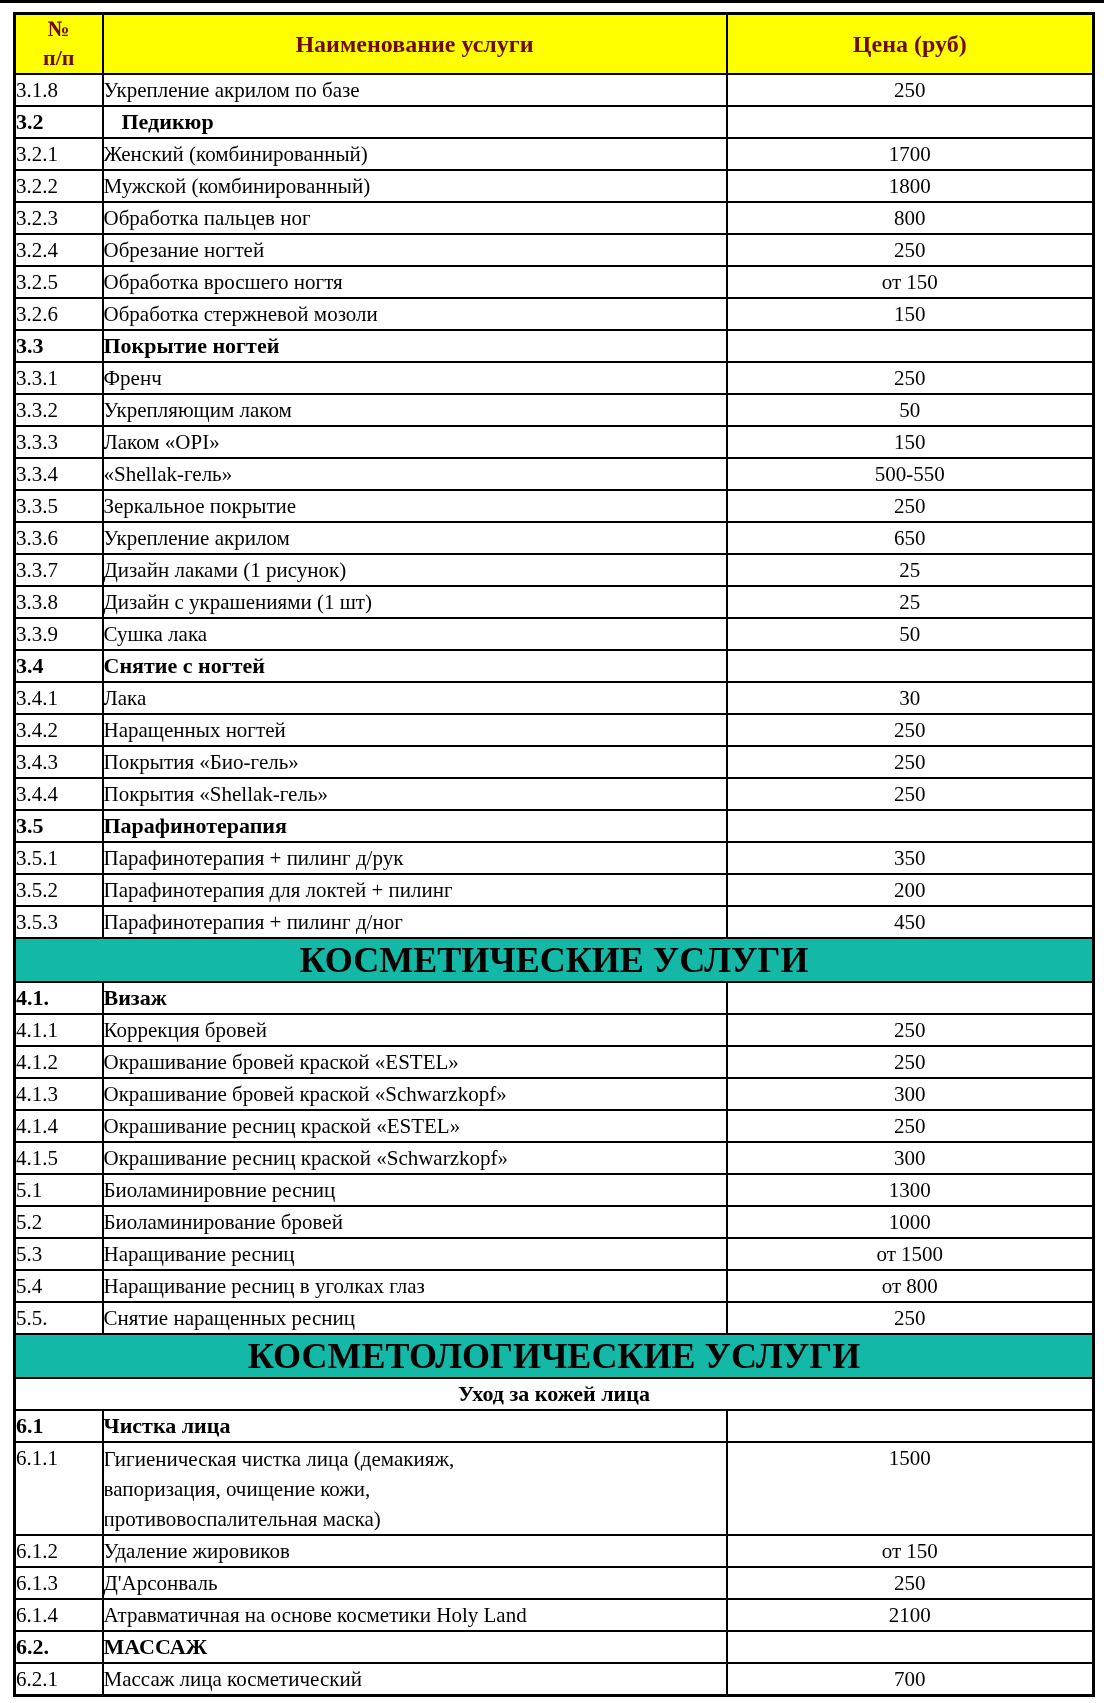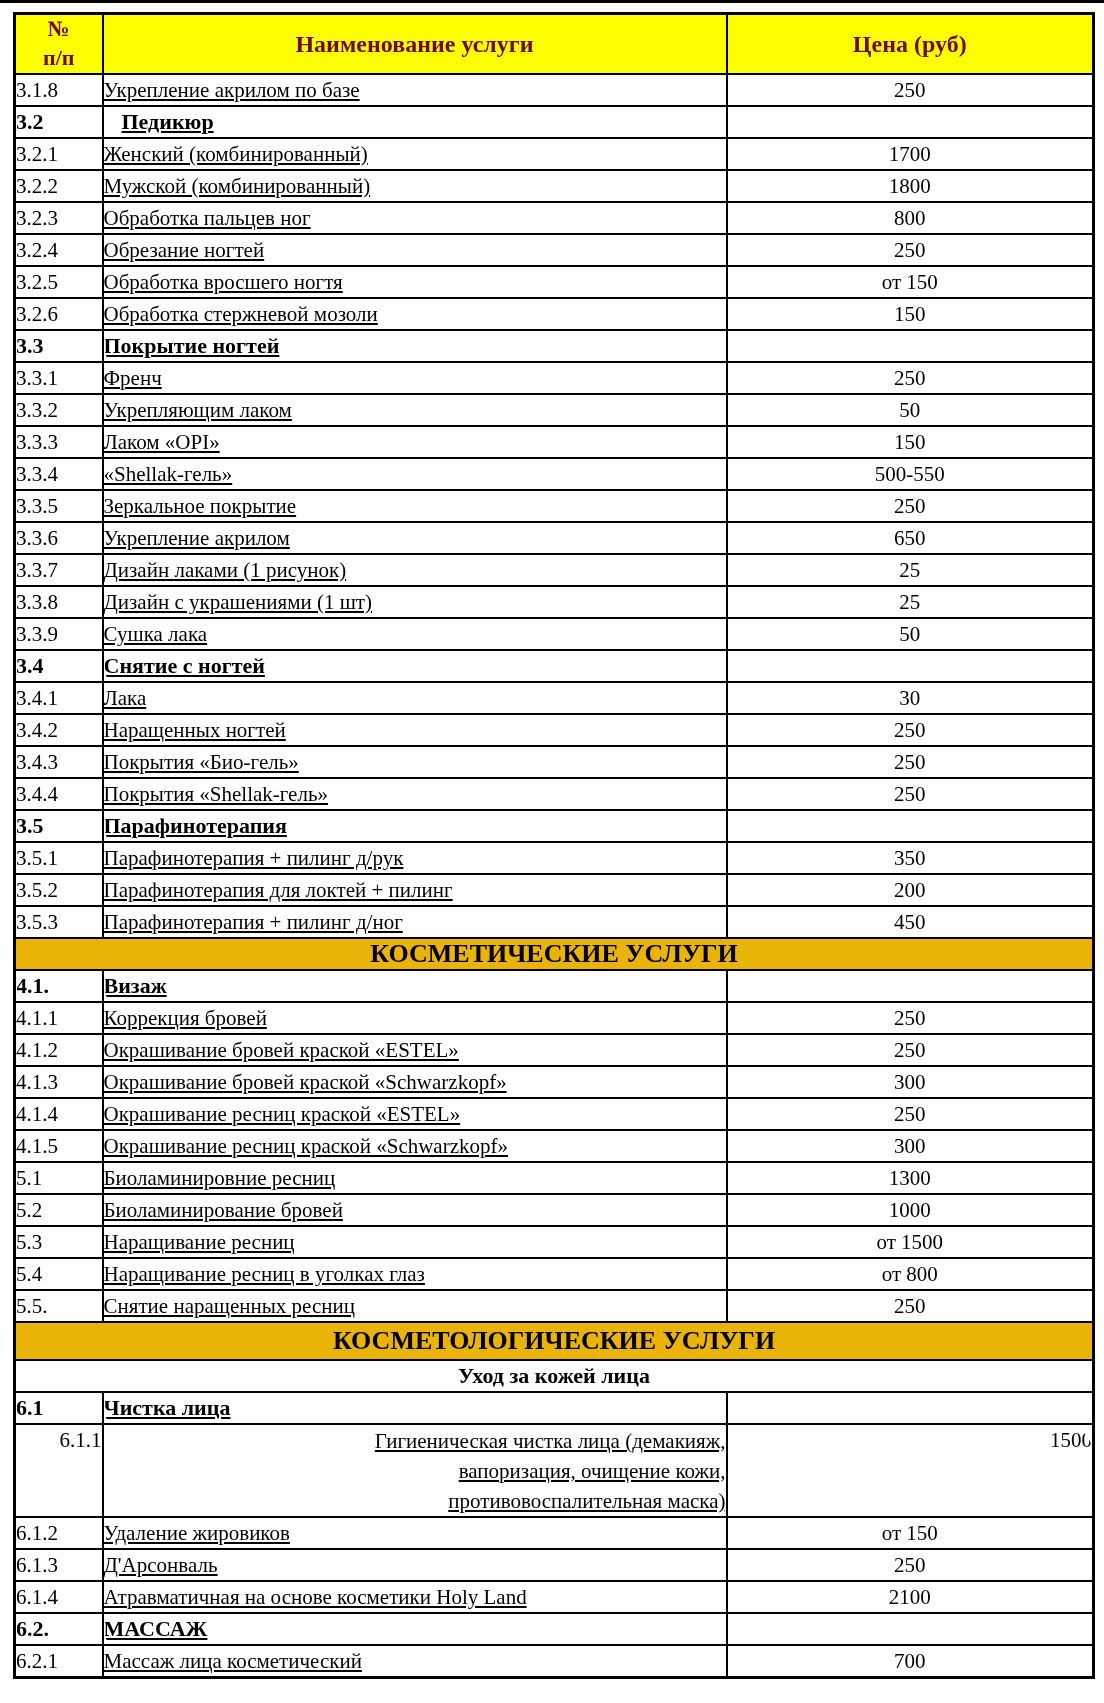--- a/index.html
+++ b/index.html
@@ -52,48 +52,47 @@
     font-size: 22px;
     line-height: 1.3;
   }
   
   .row-item td, .row-section td {
     height: 30px;
     font-size: 21px;
     vertical-align: middle;
   }
   .cell-num  { text-align: left; padding-left: 8px; font-family: Liberation Serif, serif; }
-  .cell-name { text-align: left; padding-left: 12px; text-decoration: underline; }
+  .cell-name { text-align: left; padding-left: 12px; }
   .cell-price{ text-align: center; }
-  .row-section td { font-weight: bold; font-size: 22px; border-radius: 10px; }
+  .row-section td { font-weight: bold; font-size: 22px; }
   .row-section .cell-name.indent { padding-left: 18px; }
   
   .row-banner td {
-    background: #eab308;
+    background: #14b8a6;
     text-align: center;
     font-weight: bold;
-    font-size: 26px;
+    font-size: 36px;
     height: 30px;
     vertical-align: middle;
   }
   .row-banner.tall td { height: 36px; }
   
   .row-subheader td {
     text-align: center;
     font-weight: bold;
     font-size: 22px;
     height: 30px;
     vertical-align: middle;
   }
   
   .row-multi td {
     vertical-align: top;
     height: 88px;
     font-size: 21px;
-    text-align: right;
   }
   .row-multi .cell-name {
     white-space: pre-line;
     line-height: 30px;
     padding-top: 1px;
     border-radius: 8px;
   }
   .row-multi .cell-num   { padding-top: 3px; }
   .row-multi .cell-price { padding-top: 3px; border-radius: 27px; }
 </style>

